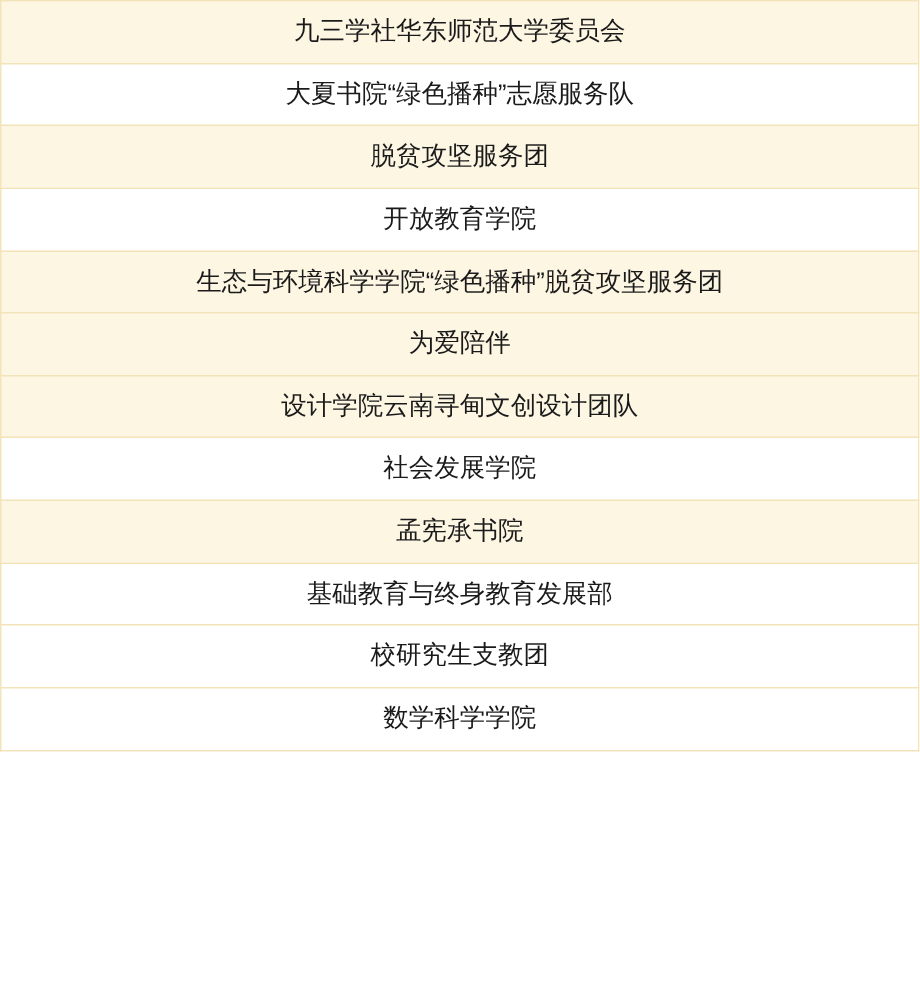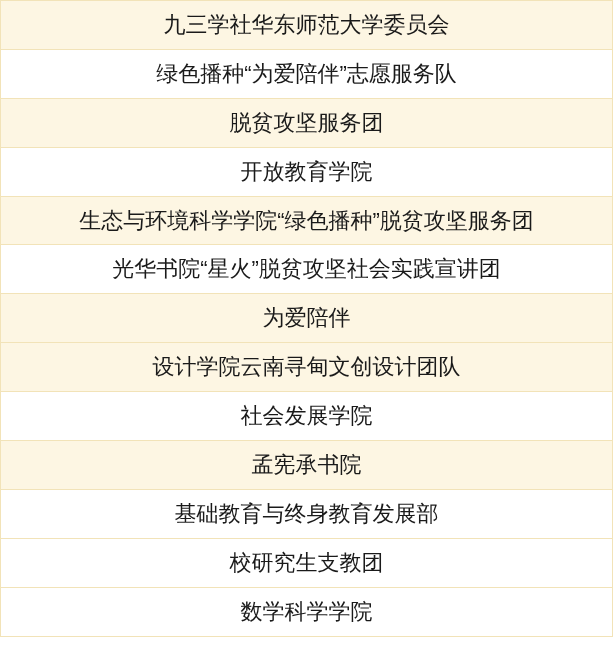--- a/index.html
+++ b/index.html
@@ -16,21 +16,21 @@
     width: 613px;
   }
   table.list-table {
     width: 613px;
     border-collapse: collapse;
     table-layout: fixed;
   }
   table.list-table td {
     text-align: center;
     vertical-align: middle;
-    font-size: 22px;
+    font-size: 17px;
     color: #1a1a1a;
     line-height: 1.45;
     padding: 8px 6px;
     border: 1px solid #f2e3b8;
     white-space: pre-line;
   }
   tr.row-odd td {
     background: #fdf6e3;
   }
   tr.row-even td {
@@ -40,33 +40,30 @@
 </head>
 <body>
 
 <div id="table-wrap">
   <table class="list-table">
     <tbody>
       <tr class="row-odd">
         <td>九三学社华东师范大学委员会</td>
       </tr>
       <tr class="row-even">
-        <td>绿色播种“为爱陪伴”志愿服务队</td>
+        <td>大夏书院“绿色播种”志愿服务队</td>
       </tr>
       <tr class="row-odd">
         <td>脱贫攻坚服务团</td>
       </tr>
       <tr class="row-even">
         <td>开放教育学院</td>
       </tr>
       <tr class="row-odd">
         <td>生态与环境科学学院“绿色播种”脱贫攻坚服务团</td>
-      </tr>
-      <tr class="row-even">
-        <td>光华书院“星火”脱贫攻坚社会实践宣讲团</td>
       </tr>
       <tr class="row-odd">
         <td>为爱陪伴</td>
       </tr>
       <tr class="row-odd">
         <td>设计学院云南寻甸文创设计团队</td>
       </tr>
       <tr class="row-even">
         <td>社会发展学院</td>
       </tr>

